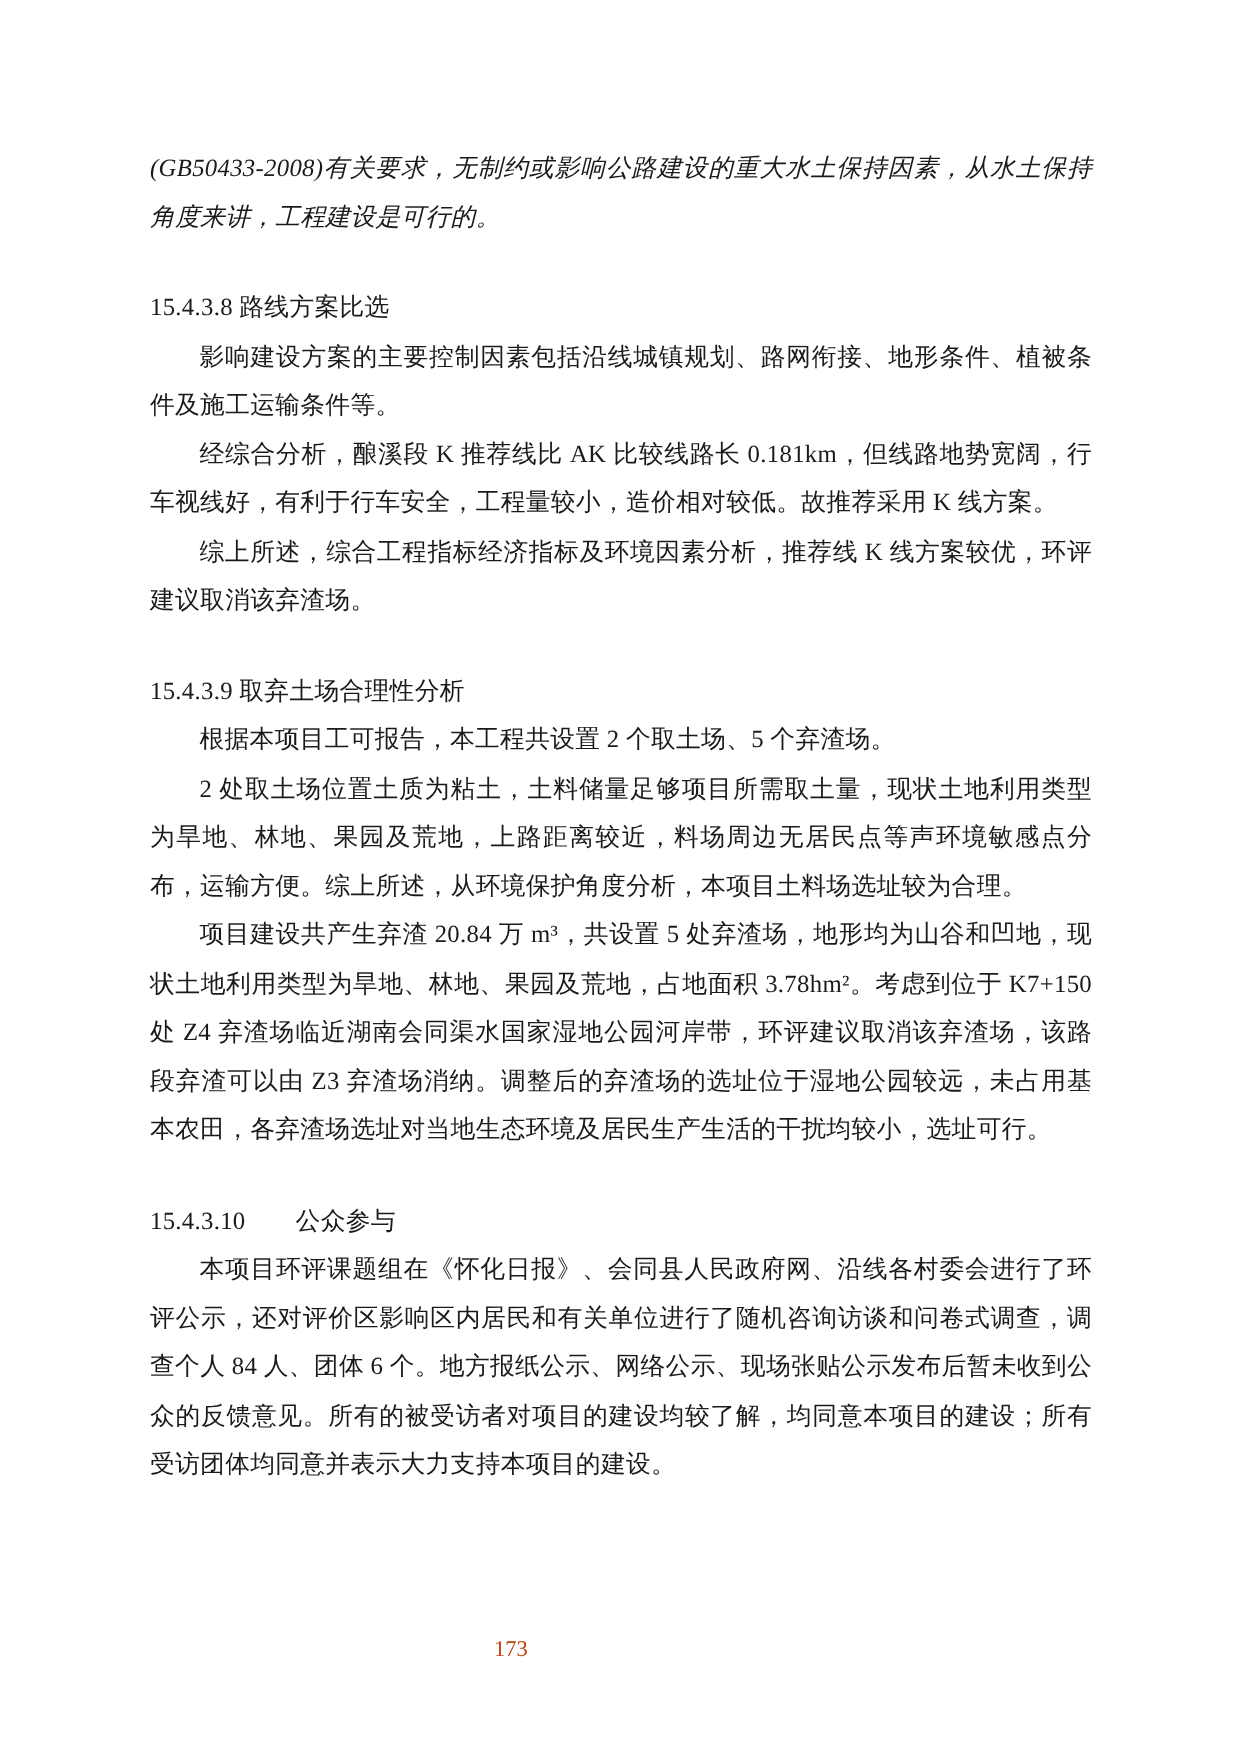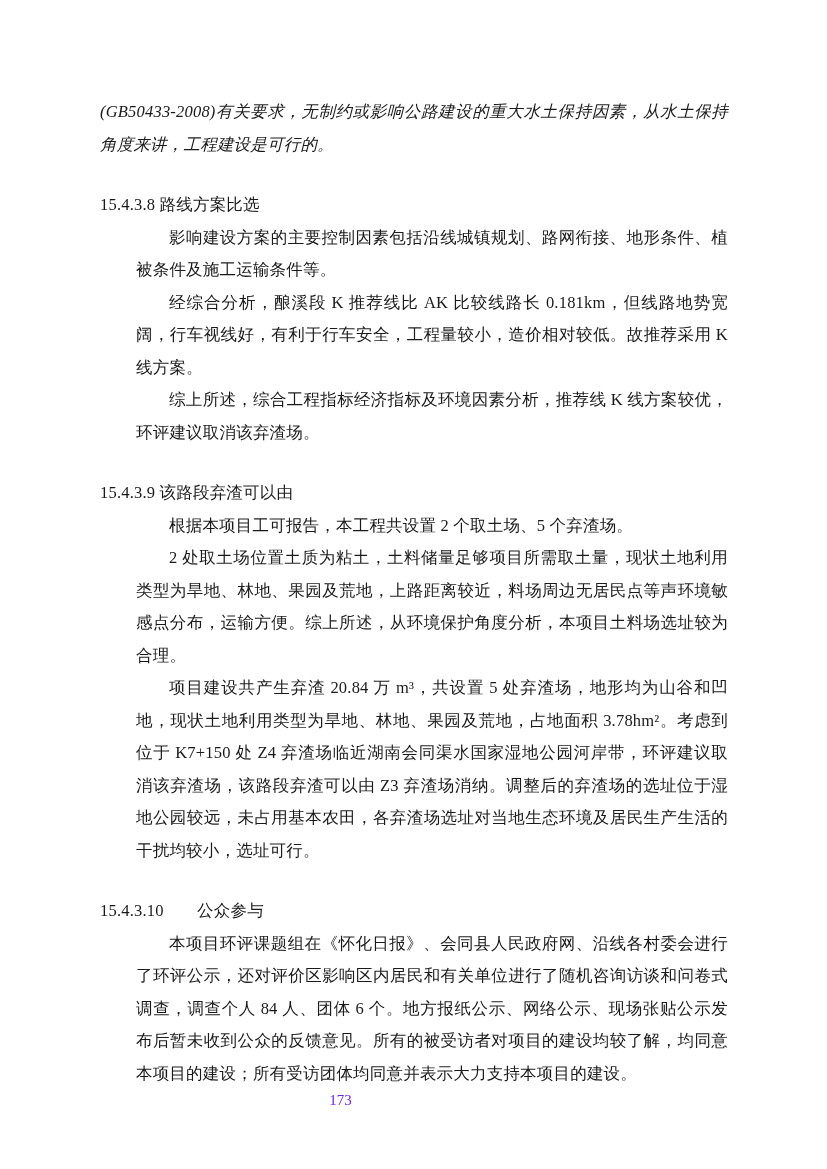--- a/index.html
+++ b/index.html
@@ -18,44 +18,44 @@
     left: 100px;
     top: 96px;
     width: 628px;
     font-size: 16.5px;
     line-height: 32.5px;
     text-align: justify;
     text-justify: inter-ideograph;
     letter-spacing: 0.2px;
   }
   .block { margin: 0; padding: 0; }
-  .para { text-indent: 2em; margin-left: 36px; }
+  .para { text-indent: 2em; }
   .cont { text-indent: 0; font-style: italic; }
   .heading { text-indent: 0; font-weight: normal; margin-top: 28px; }
   .page-footer {
     position: absolute;
     top: 1092px;
     left: 0;
     width: 681px;
     text-align: center;
     font-size: 15px;
-    color: #6d28d9;
+    color: #c2410c;
   }
 </style>
 </head>
 <body>
 
 <div class="page">
   <main class="content">
       <div class="block cont">(GB50433-2008)有关要求，无制约或影响公路建设的重大水土保持因素，从水土保持角度来讲，工程建设是可行的。</div>
       <div class="block heading">15.4.3.8 路线方案比选</div>
       <div class="block para">影响建设方案的主要控制因素包括沿线城镇规划、路网衔接、地形条件、植被条件及施工运输条件等。</div>
       <div class="block para">经综合分析，酿溪段 K 推荐线比 AK 比较线路长 0.181km，但线路地势宽阔，行车视线好，有利于行车安全，工程量较小，造价相对较低。故推荐采用 K 线方案。</div>
       <div class="block para">综上所述，综合工程指标经济指标及环境因素分析，推荐线 K 线方案较优，环评建议取消该弃渣场。</div>
-      <div class="block heading">15.4.3.9 该路段弃渣可以由</div>
+      <div class="block heading">15.4.3.9 取弃土场合理性分析</div>
       <div class="block para">根据本项目工可报告，本工程共设置 2 个取土场、5 个弃渣场。</div>
       <div class="block para">2 处取土场位置土质为粘土，土料储量足够项目所需取土量，现状土地利用类型为旱地、林地、果园及荒地，上路距离较近，料场周边无居民点等声环境敏感点分布，运输方便。综上所述，从环境保护角度分析，本项目土料场选址较为合理。</div>
       <div class="block para">项目建设共产生弃渣 20.84 万 m³，共设置 5 处弃渣场，地形均为山谷和凹地，现状土地利用类型为旱地、林地、果园及荒地，占地面积 3.78hm²。考虑到位于 K7+150 处 Z4 弃渣场临近湖南会同渠水国家湿地公园河岸带，环评建议取消该弃渣场，该路段弃渣可以由 Z3 弃渣场消纳。调整后的弃渣场的选址位于湿地公园较远，未占用基本农田，各弃渣场选址对当地生态环境及居民生产生活的干扰均较小，选址可行。</div>
       <div class="block heading">15.4.3.10　　公众参与</div>
       <div class="block para">本项目环评课题组在《怀化日报》、会同县人民政府网、沿线各村委会进行了环评公示，还对评价区影响区内居民和有关单位进行了随机咨询访谈和问卷式调查，调查个人 84 人、团体 6 个。地方报纸公示、网络公示、现场张贴公示发布后暂未收到公众的反馈意见。所有的被受访者对项目的建设均较了解，均同意本项目的建设；所有受访团体均同意并表示大力支持本项目的建设。</div>
     </main>
   <footer class="page-footer">
     <span>173</span>
   </footer>
 </div>

